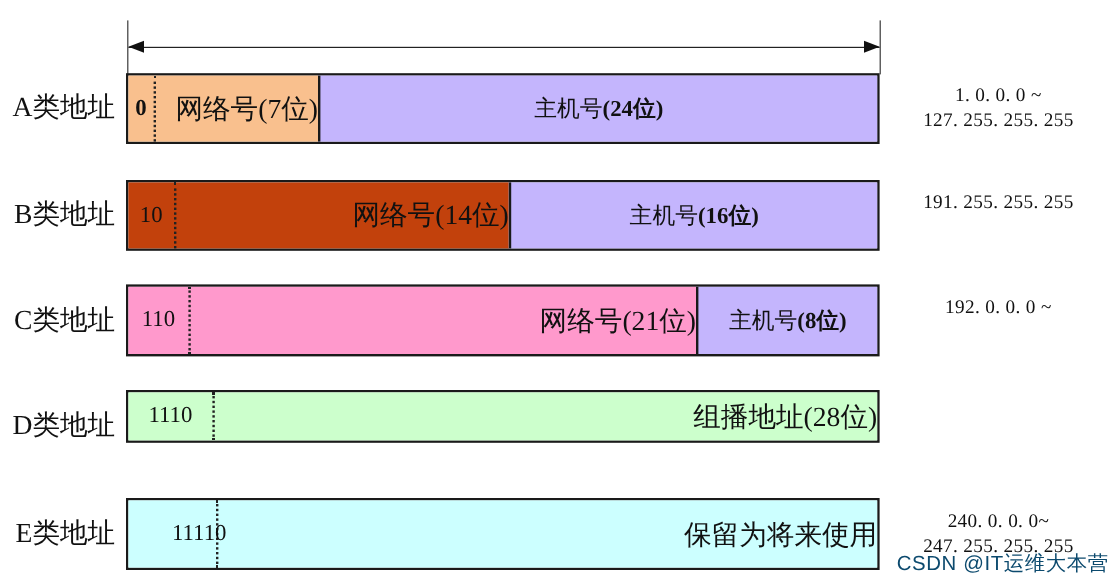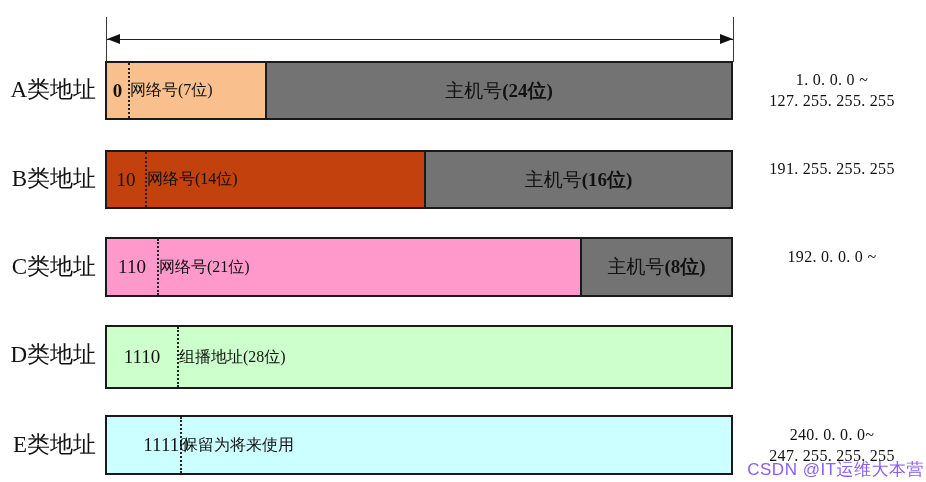--- a/index.html
+++ b/index.html
@@ -38,21 +38,21 @@
 
   
   .box {
     position: absolute; left: 105px; width: 628px;
     border: 2px solid #1a1a1a; box-sizing: border-box;
     display: flex; align-items: stretch;
   }
   .box-a { top: 61px;  height: 59px; }
   .box-b { top: 150px; height: 59px; }
   .box-c { top: 237px; height: 60px; }
-  .box-d { top: 325px; height: 64px; }
+  .box-d { top: 325px; height: 44px; }
   .box-e { top: 415px; height: 60px; }
 
   .seg { display: flex; align-items: center; box-sizing: border-box; min-width: 0; }
   .net-a { width: 158px; background: #F9C08E; }
   .net-b { width: 317px; background: #c2410c; }
   .net-c { width: 473px; background: #FF99CC; }
   .net-d { flex: 1; background: #CCFFCC; }
   .net-e { flex: 1; background: #CCFFFF; }
 
   .prefix {
@@ -60,45 +60,45 @@
     display: flex; align-items: center; justify-content: center;
     border-right: 2px dotted #222222; box-sizing: border-box;
     font-size: 19px;
   }
   .pw-a { width: 23px; font-weight: bold; }
   .pw-b { width: 40px; }
   .pw-c { width: 52px; }
   .pw-d { width: 72px; }
   .pw-e { width: 75px; padding-left: 45px; }
 
-  .netlabel { flex: 1; text-align: left; font-size: 16px; }
+  .netlabel { flex: 1; text-align: right; font-size: 23px; }
 
   .host {
-    flex: 1; background: #737373; border-left: 2px solid #1a1a1a;
+    flex: 1; background: #c4b5fd; border-left: 2px solid #1a1a1a;
     display: flex; align-items: center; justify-content: center;
     font-size: 19px;
   }
   .host b { font-weight: bold; }
 
   
   .range {
     position: absolute; left: 738px; width: 188px;
     text-align: center; font-size: 16px; line-height: 21px;
     letter-spacing: 0.3px;
   }
   .rg-a { top: 69px; }
   .rg-b { top: 158px; }
   .rg-c { top: 246px; }
   .rg-d { top: 334px; }
   .rg-e { top: 424px; }
 
   
   .watermark {
     position: absolute; top: 458px; right: 2px;
-    font-size: 17px; color: #8b5cf6;
+    font-size: 17px; color: #0c4a6e;
     font-family: "Liberation Sans", "DejaVu Sans", sans-serif;
     letter-spacing: 0.5px;
     z-index: 0;
   }
   .range, .box, .row-label { z-index: 1; }
 </style>
 </head>
 <body>
 
 <div class="canvas">

